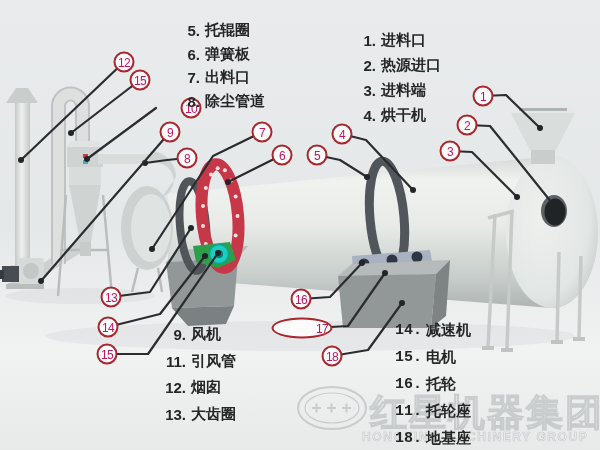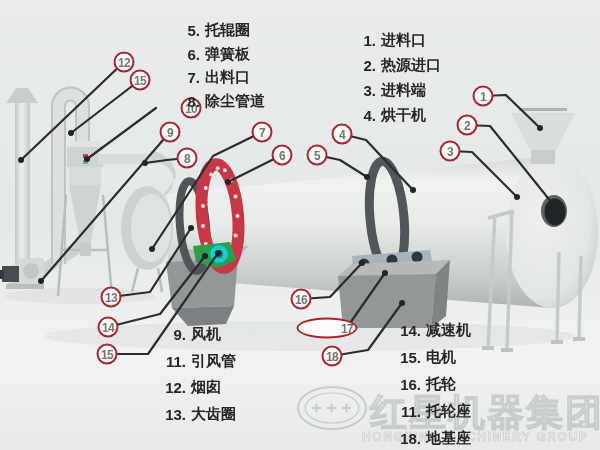--- a/index.html
+++ b/index.html
@@ -5,34 +5,34 @@
   html,body{margin:0;padding:0;background:#888;}
   .stage{
     position:relative;width:600px;height:450px;overflow:hidden;
     font-family:"Liberation Sans","DejaVu Sans",sans-serif;
     background:linear-gradient(180deg,#e9ebec 0%,#e5e8e9 50%,#f1f2f2 78%,#e8eaea 100%);
   }
   .stage svg{position:absolute;left:0;top:0;}
   .callout-layer,.legend-layer{position:absolute;left:0;top:0;width:600px;height:450px;}
   .callout{
     position:absolute;width:17px;height:17px;border:2.4px solid #a8262c;border-radius:50%;
-    background:#fbfbfb;color:#737373;font-weight:700;font-size:12px;letter-spacing:-0.6px;
+    background:#fbfbfb;color:#be185d;font-weight:400;font-size:12px;letter-spacing:-0.6px;
     display:flex;align-items:center;justify-content:center;line-height:1;
     transform:translate(-50%,-50%);
   }
   .leader{fill:none;stroke:#2b2c2e;stroke-width:2.2;stroke-linejoin:round;stroke-linecap:round;}
   .leader-dot{fill:#232427;}
   .legend{position:absolute;color:#262626;font-weight:700;font-size:15px;white-space:nowrap;}
   .legend .row{display:flex;align-items:center;}
   .legend .n{text-align:right;flex:0 0 auto;}
   .legend .t{margin-left:5px;}
   .lg-tl{left:185px;top:19px;}  .lg-tl .row{height:23.5px;} .lg-tl .n{width:15px;}
   .lg-tr{left:352px;top:28px;}  .lg-tr .row{height:25px;}   .lg-tr .n{width:24px;}
   .lg-bl{left:138px;top:321px;} .lg-bl .row{height:26.8px;} .lg-bl .n{width:48px;}
-  .lg-br{left:395px;top:317px;} .lg-br .row{height:27px;}   .lg-br .n{width:26px;}
+  .lg-br{left:395px;top:317px;} .lg-br .row{height:27px;font-family:Liberation Mono, monospace;}   .lg-br .n{width:26px;}
   .wm-cn{font-size:37px;font-weight:700;letter-spacing:2px;}
   .wm-en{font-size:12px;font-weight:700;letter-spacing:1.6px;}
 </style>
 </head>
 <body>
 
 <div class="stage">
 
   <svg width="600" height="450" viewBox="0 0 600 450">
     <defs>
@@ -222,21 +222,21 @@
       <div class="callout" style="left: 262px; top: 132px;">7</div>
       <div class="callout" style="left: 187px; top: 158px;">8</div>
       <div class="callout" style="left: 170px; top: 132px;">9</div>
       <div class="callout" style="left: 156px; top: 108px; margin-left: 35px;">10</div>
       <div class="callout" style="left: 140px; top: 80px;">15</div>
       <div class="callout" style="left: 124px; top: 62px;">12</div>
       <div class="callout" style="left: 111px; top: 297px;">13</div>
       <div class="callout" style="left: 108px; top: 327px;">14</div>
       <div class="callout" style="left: 107px; top: 354px;">15</div>
       <div class="callout" style="left: 301px; top: 299px;">16</div>
-      <div class="callout" style="left: 327px; top: 328px; padding-left: 40px;">17</div>
+      <div class="callout" style="left: 302px; top: 328px; padding-left: 40px;">17</div>
       <div class="callout" style="left: 332px; top: 356px;">18</div>
     </div>
 
   <div class="legend-layer">
     <div class="legend lg-tl">
         <div class="row">
           <span class="n">5.</span>
           <span class="t">托辊圈</span>
         </div>
         <div class="row">

